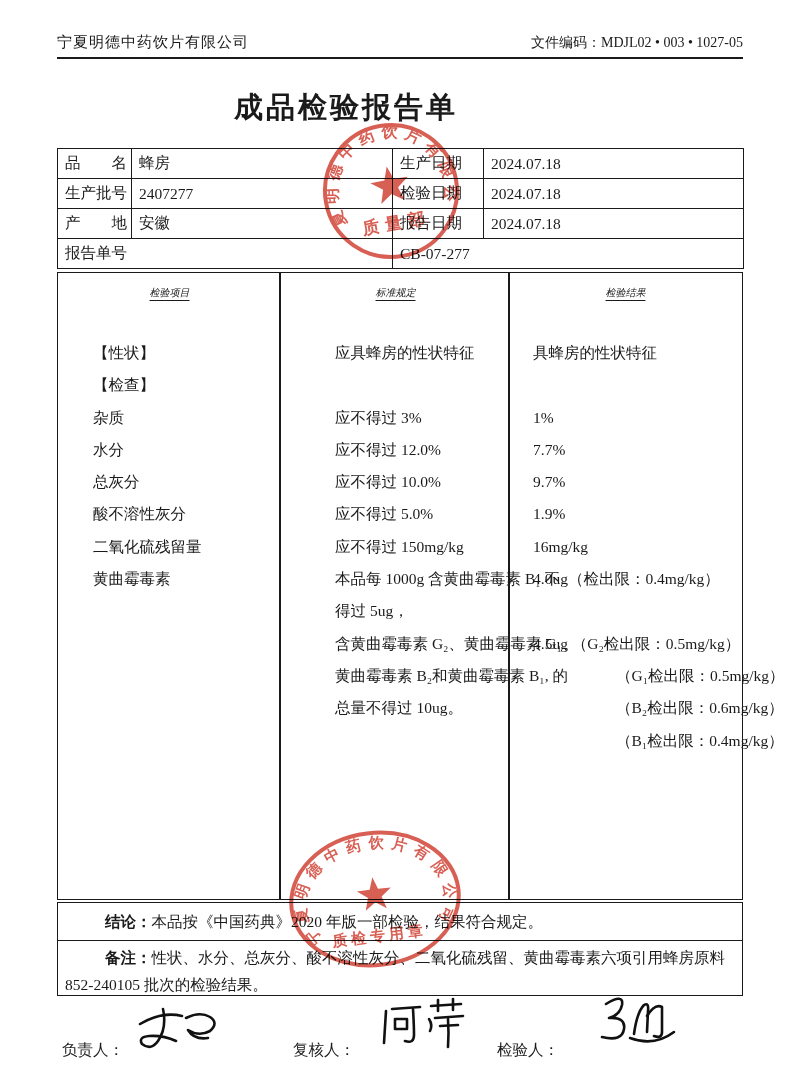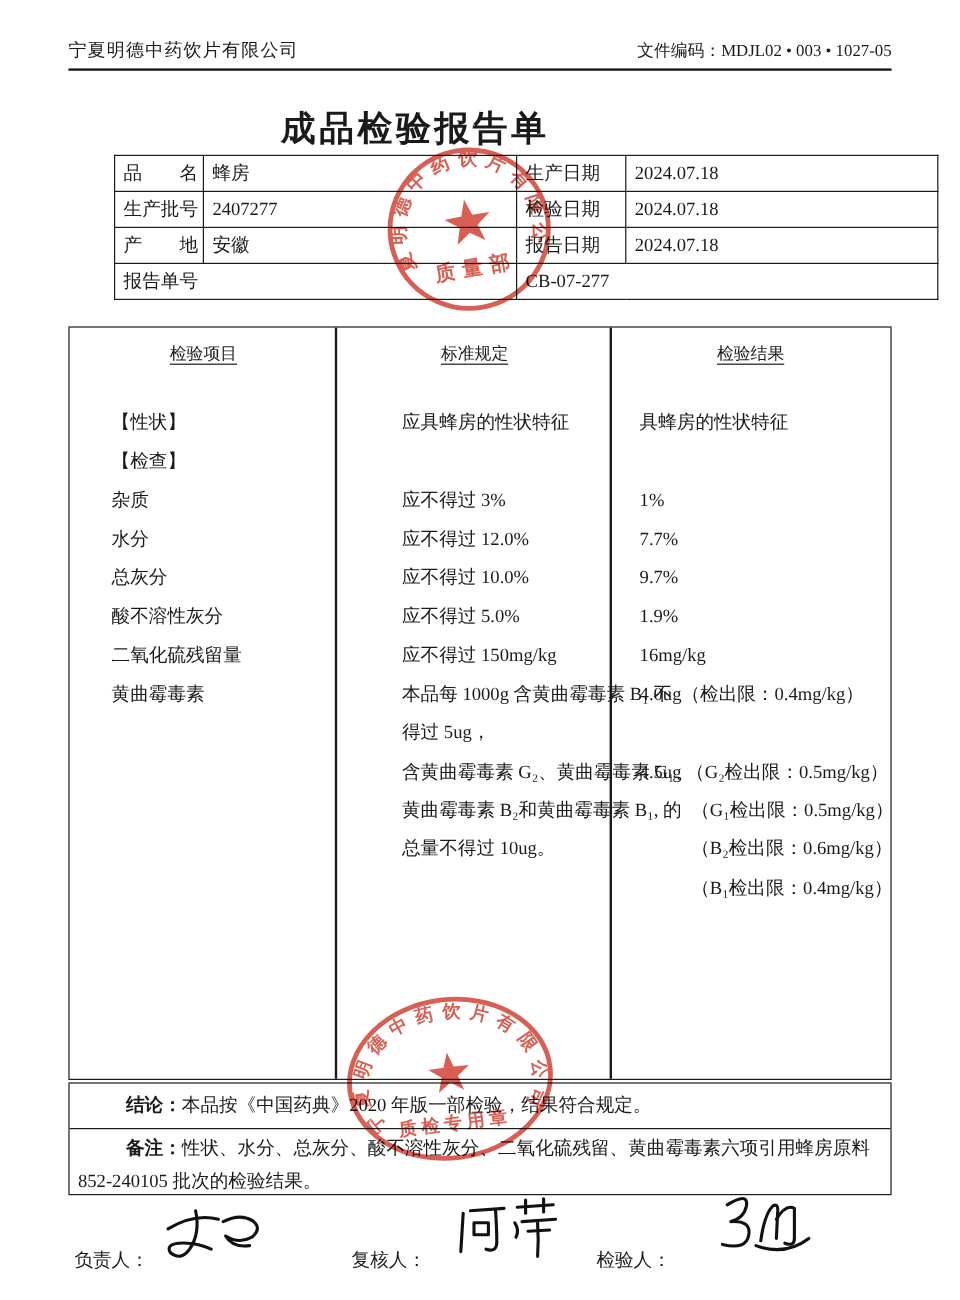--- a/index.html
+++ b/index.html
@@ -9,33 +9,33 @@
     overflow:hidden;
   }
   .abs{position:absolute;}
   
   .company{left:57px;top:33px;font-size:15px;letter-spacing:1px;}
   .doccode{right:57px;top:34px;font-size:14px;}
   .hrule{left:57px;top:57px;width:686px;height:2px;background:#1a1a1a;}
   
   .title{left:0;top:88px;width:692px;text-align:center;font-size:29px;font-weight:bold;letter-spacing:3px;}
   
-  table.info{left:57px;top:129px;width:686px;border-collapse:collapse;table-layout:fixed;margin-left:38px;}
+  table.info{left:57px;top:148px;width:686px;border-collapse:collapse;table-layout:fixed;}
   table.info td{border:1.6px solid #1a1a1a;height:29px;font-size:15.5px;padding:0 0 0 7px;white-space:nowrap;overflow:hidden;}
   
   .insp{left:57px;top:272px;width:686px;height:628px;border:1.6px solid #1a1a1a;box-sizing:border-box;}
   .insp .v{position:absolute;top:0;bottom:0;width:1.6px;background:#1a1a1a;}
   .insp .v1{left:221px;} .insp .v2{left:450px;}
   .ihead{display:grid;grid-template-columns:223px 229px 231px;height:64px;padding-top:13px;box-sizing:border-box;}
-  .ihead div{text-align:center;font-size:14px;text-decoration:underline;text-underline-offset:4px;}
+  .ihead div{text-align:center;font-size:10px;text-decoration:underline;text-underline-offset:4px;font-style:italic;}
   .irow{display:grid;grid-template-columns:223px 229px 231px;height:32.3px;line-height:32.3px;font-size:15.5px;white-space:nowrap;}
   .irow .c1{padding-left:7px;margin-left:28px;}
   .irow .c2{padding-left:10px;margin-left:44px;}
   .irow .c3{padding-left:23px;}
-  .irow .c3.ind{padding-left:66px;}
+  .irow .c3.ind{padding-left:106px;}
   
   .concl{left:57px;top:902px;width:686px;height:94px;border:1.6px solid #1a1a1a;box-sizing:border-box;}
   .concl .row1{height:37px;line-height:37px;border-bottom:1.6px solid #1a1a1a;padding-left:32px;font-size:15.5px;white-space:nowrap;}
   .concl .row2{padding-top:3px;font-size:15.5px;}
   .concl .row2 .l1{padding-left:32px;line-height:27px;white-space:nowrap;}
   .concl .row2 .l2{padding-left:7px;line-height:27px;white-space:nowrap;}
   .bold{font-weight:bold;margin-left:15px;}
   
   .siglabel{font-size:15.5px;top:1040px;}
   .lab1{left:62px;} .lab2{left:293px;} .lab3{left:497px;}

